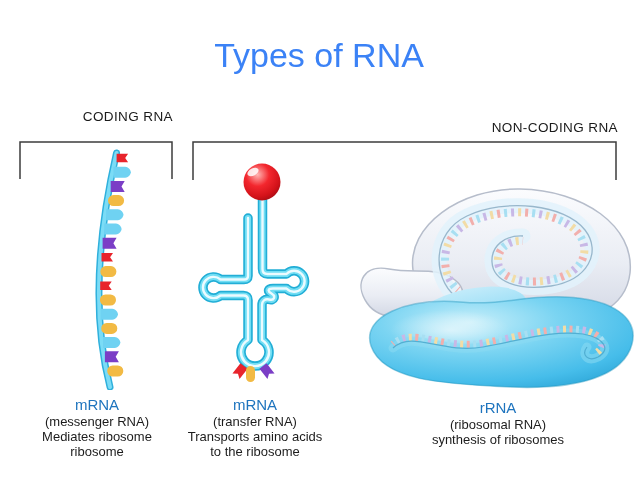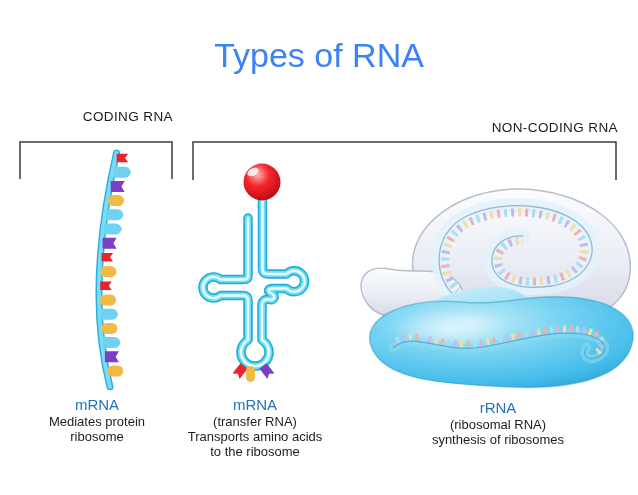--- a/index.html
+++ b/index.html
@@ -157,21 +157,22 @@
       <path class="" d="M38,166 C58,148 86,172 128,165 C168,158 196,148 228,152
              C248,156 252,168 241,175" fill="none" stroke="#F2DCA6" stroke-width="7" stroke-dasharray="3 23" stroke-dashoffset="8.5"></path>
       <path class="" d="M38,166 C58,148 86,172 128,165 C168,158 196,148 228,152
              C248,156 252,168 241,175" fill="none" stroke="#F2AFAC" stroke-width="7" stroke-dasharray="3 23" stroke-dashoffset="2"></path>
     <path class="blue-line" d="M38,170 C58,152 86,176 128,169 C168,162 196,152 228,156
              C250,160 256,172 243,179 C233,184 226,177 232,169"></path>
   </svg>
 
   <div class="caption" style="left:17px;width:160px">
     <div class="cap-name">mRNA</div>
-    <div class="cap-line">Mediates protein</div>
+    <div class="cap-line">(messenger RNA)</div>
+    <div class="cap-line">Mediates ribosome</div>
     <div class="cap-line">ribosome</div>
   </div>
   <div class="caption" style="left:170px;width:170px">
     <div class="cap-name">mRNA</div>
     <div class="cap-line">(transfer RNA)</div>
     <div class="cap-line">Transports amino acids</div>
     <div class="cap-line">to the ribosome</div>
   </div>
   <div class="caption" style="left:388px;width:220px;top:399px">
     <div class="cap-name">rRNA</div>

